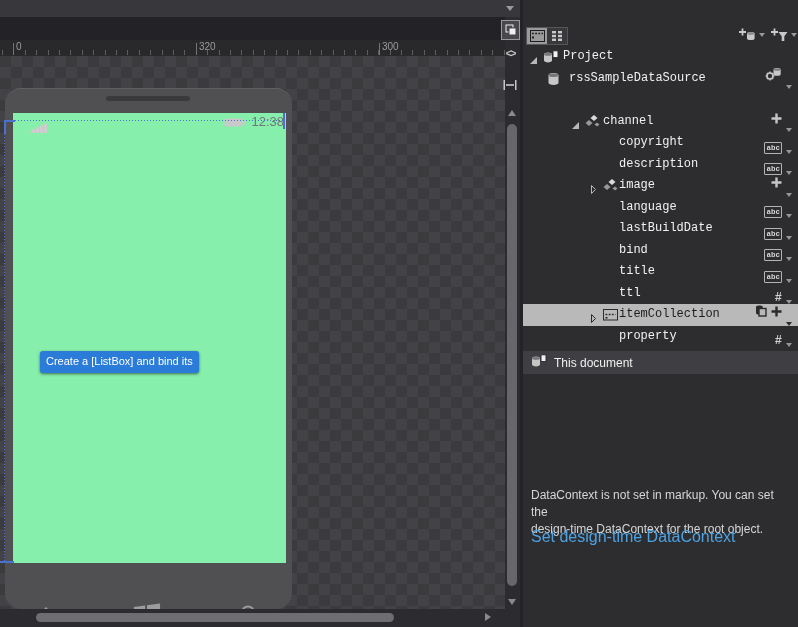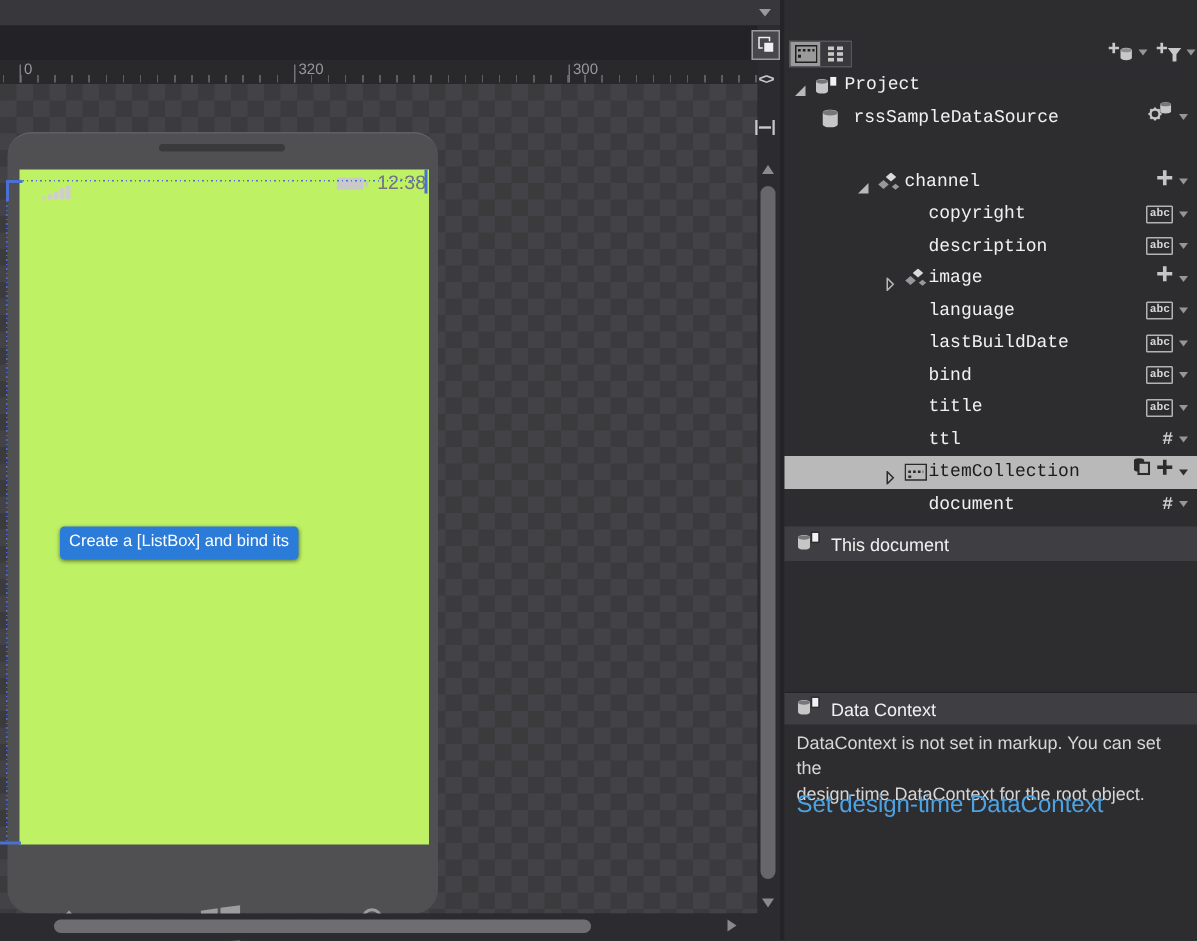--- a/index.html
+++ b/index.html
@@ -22,21 +22,21 @@
   .artboard{left:0;top:56px;width:505px;height:553px;
     background-color:#3b3b3e;
     background-image:
       linear-gradient(45deg,#434347 25%,transparent 25% 75%,#434347 75%),
       linear-gradient(45deg,#434347 25%,transparent 25% 75%,#434347 75%);
     background-size:22px 22px;background-position:0 0,11px 11px;}
 
   
   .phone{left:5px;top:88px;width:287px;height:520px;background:#505053;border-top:1px solid #606064;border-radius:16px;}
   .speaker{left:101px;top:7px;width:84px;height:5px;background:#3a3a3d;border-radius:3px;}
-  .screen{left:8px;top:24px;width:273px;height:450px;background:#bef264;}
+  .screen{left:8px;top:24px;width:273px;height:450px;background:#86efac;}
   .statusbar{left:0;top:0;width:100%;height:22px;}
   .time{position:absolute;right:2px;top:1px;font-size:13px;color:#74747c;}
   .navbar{left:0;top:488px;width:287px;height:32px;}
 
   
   .sel-solid{background:var(--sel-blue,#4a70d0);}
   .dot-h{height:1px;background-image:repeating-linear-gradient(to right,var(--sel-blue,#4a70d0) 0 1px,transparent 1px 3px);}
   .dot-v{width:1px;background-image:repeating-linear-gradient(to bottom,var(--sel-blue,#4a70d0) 0 1px,transparent 1px 3px);}
 
   
@@ -75,21 +75,21 @@
   .tbtn.off{background:#39393d;}
   .ricon{position:absolute;top:3px;display:flex;align-items:center;gap:3px;}
 
   
   .tree{left:0;top:46px;width:275px;height:322px;}
   .trow{position:absolute;left:0;width:275px;height:21.5px;color:#f1f1f1;font-size:12px;line-height:21.5px;font-family:Liberation Mono, monospace;}
   .trow.sel{background:var(--row-hl,#b9b9b9);color:#1c1c1c;}
   .texp{position:absolute;top:6px;}
   .ticon{position:absolute;top:4px;}
   .tlabel{position:absolute;top:0;white-space:nowrap;}
-  .tbadges{position:absolute;right:6px;top:0;height:100%;display:flex;align-items:center;gap:4px;}
+  .tbadges{position:absolute;right:6px;top:0;height:100%;display:flex;align-items:flex-end;gap:4px;}
   .crt{width:0;height:0;border-top:4px solid #96969a;border-left:3.5px solid transparent;border-right:3.5px solid transparent;}
   .crt.dk{border-top-color:#2e2e2e;}
   .abc{font-size:7.5px;font-weight:bold;color:#d6d6d6;border:1px solid #b3b3b3;border-radius:1px;
     padding:0 1px;height:10px;line-height:10px;display:inline-block;}
   .hash{font-size:12px;font-weight:bold;color:#cfcfcf;line-height:12px;}
 
   .docrow{left:0;top:351px;width:275px;height:23px;background:#3f3f43;display:flex;align-items:center;
     padding-left:8px;gap:7px;color:#f1f1f1;font-size:12px;box-sizing:border-box;}
 
   
@@ -363,43 +363,35 @@
               <path d="M3 3 c0-1 1.5-1.5 3.4-1.5 s3.4 .5 3.4 1.5 v6 c0 1-1.5 1.5-3.4 1.5 S3 10 3 9z" fill="#2b2b2b"></path>
               <rect x="6" y="4.5" width="7" height="7.5" fill="#b9b9b9" stroke="#2b2b2b" stroke-width="1.4"></rect>
             </svg></span>
           <span><svg width="11" height="11">
               <path d="M5.5 0.5 v10 M0.5 5.5 h10" stroke="#2b2b2b" stroke-width="2.4"></path>
             </svg></span>
           <span class="crt dk"></span>
         </span>
       </div>
       <div class="trow" style="top: 279.5px;">
-        <span class="tlabel" style="left:96px">document</span>
+        <span class="tlabel" style="left:96px">property</span>
         <span class="tbadges">
           <span class="hash">#</span>
           <span class="crt"></span>
         </span>
       </div>
     </div>
 
   <div class="docrow abs">
     <span id="docrow-icon"><svg width="16" height="14">
           <path d="M1 4.4 C1 3.3 2.8 2.6 5 2.6 s4 .7 4 1.8 v6.2 c0 1.1-1.8 1.8-4 1.8 s-4-.7-4-1.8z" fill="#c6c6c6"></path>
           <ellipse cx="5" cy="4.4" rx="4" ry="1.4" fill="#77777b"></ellipse>
           <rect x="10" y="0.8" width="5" height="6.8" fill="#f1f1f1" stroke="#2d2d30"></rect>
         </svg></span>
     <span>This document</span>
   </div>
 
-  <div class="dchead abs">
-    <span id="dchead-icon"><svg width="16" height="14">
-          <path d="M1 4.4 C1 3.3 2.8 2.6 5 2.6 s4 .7 4 1.8 v6.2 c0 1.1-1.8 1.8-4 1.8 s-4-.7-4-1.8z" fill="#c6c6c6"></path>
-          <ellipse cx="5" cy="4.4" rx="4" ry="1.4" fill="#77777b"></ellipse>
-          <rect x="10" y="0.8" width="5" height="6.8" fill="#f1f1f1" stroke="#2d2d30"></rect>
-        </svg></span>
-    <span>Data Context</span>
-  </div>
   <div class="dcbody abs">
     <div>DataContext is not set in markup. You can set the</div>
     <div>design-time DataContext for the root object.</div>
   </div>
   <div class="dclink abs">Set design-time DataContext</div>
 </div>
 
 </body></html>

